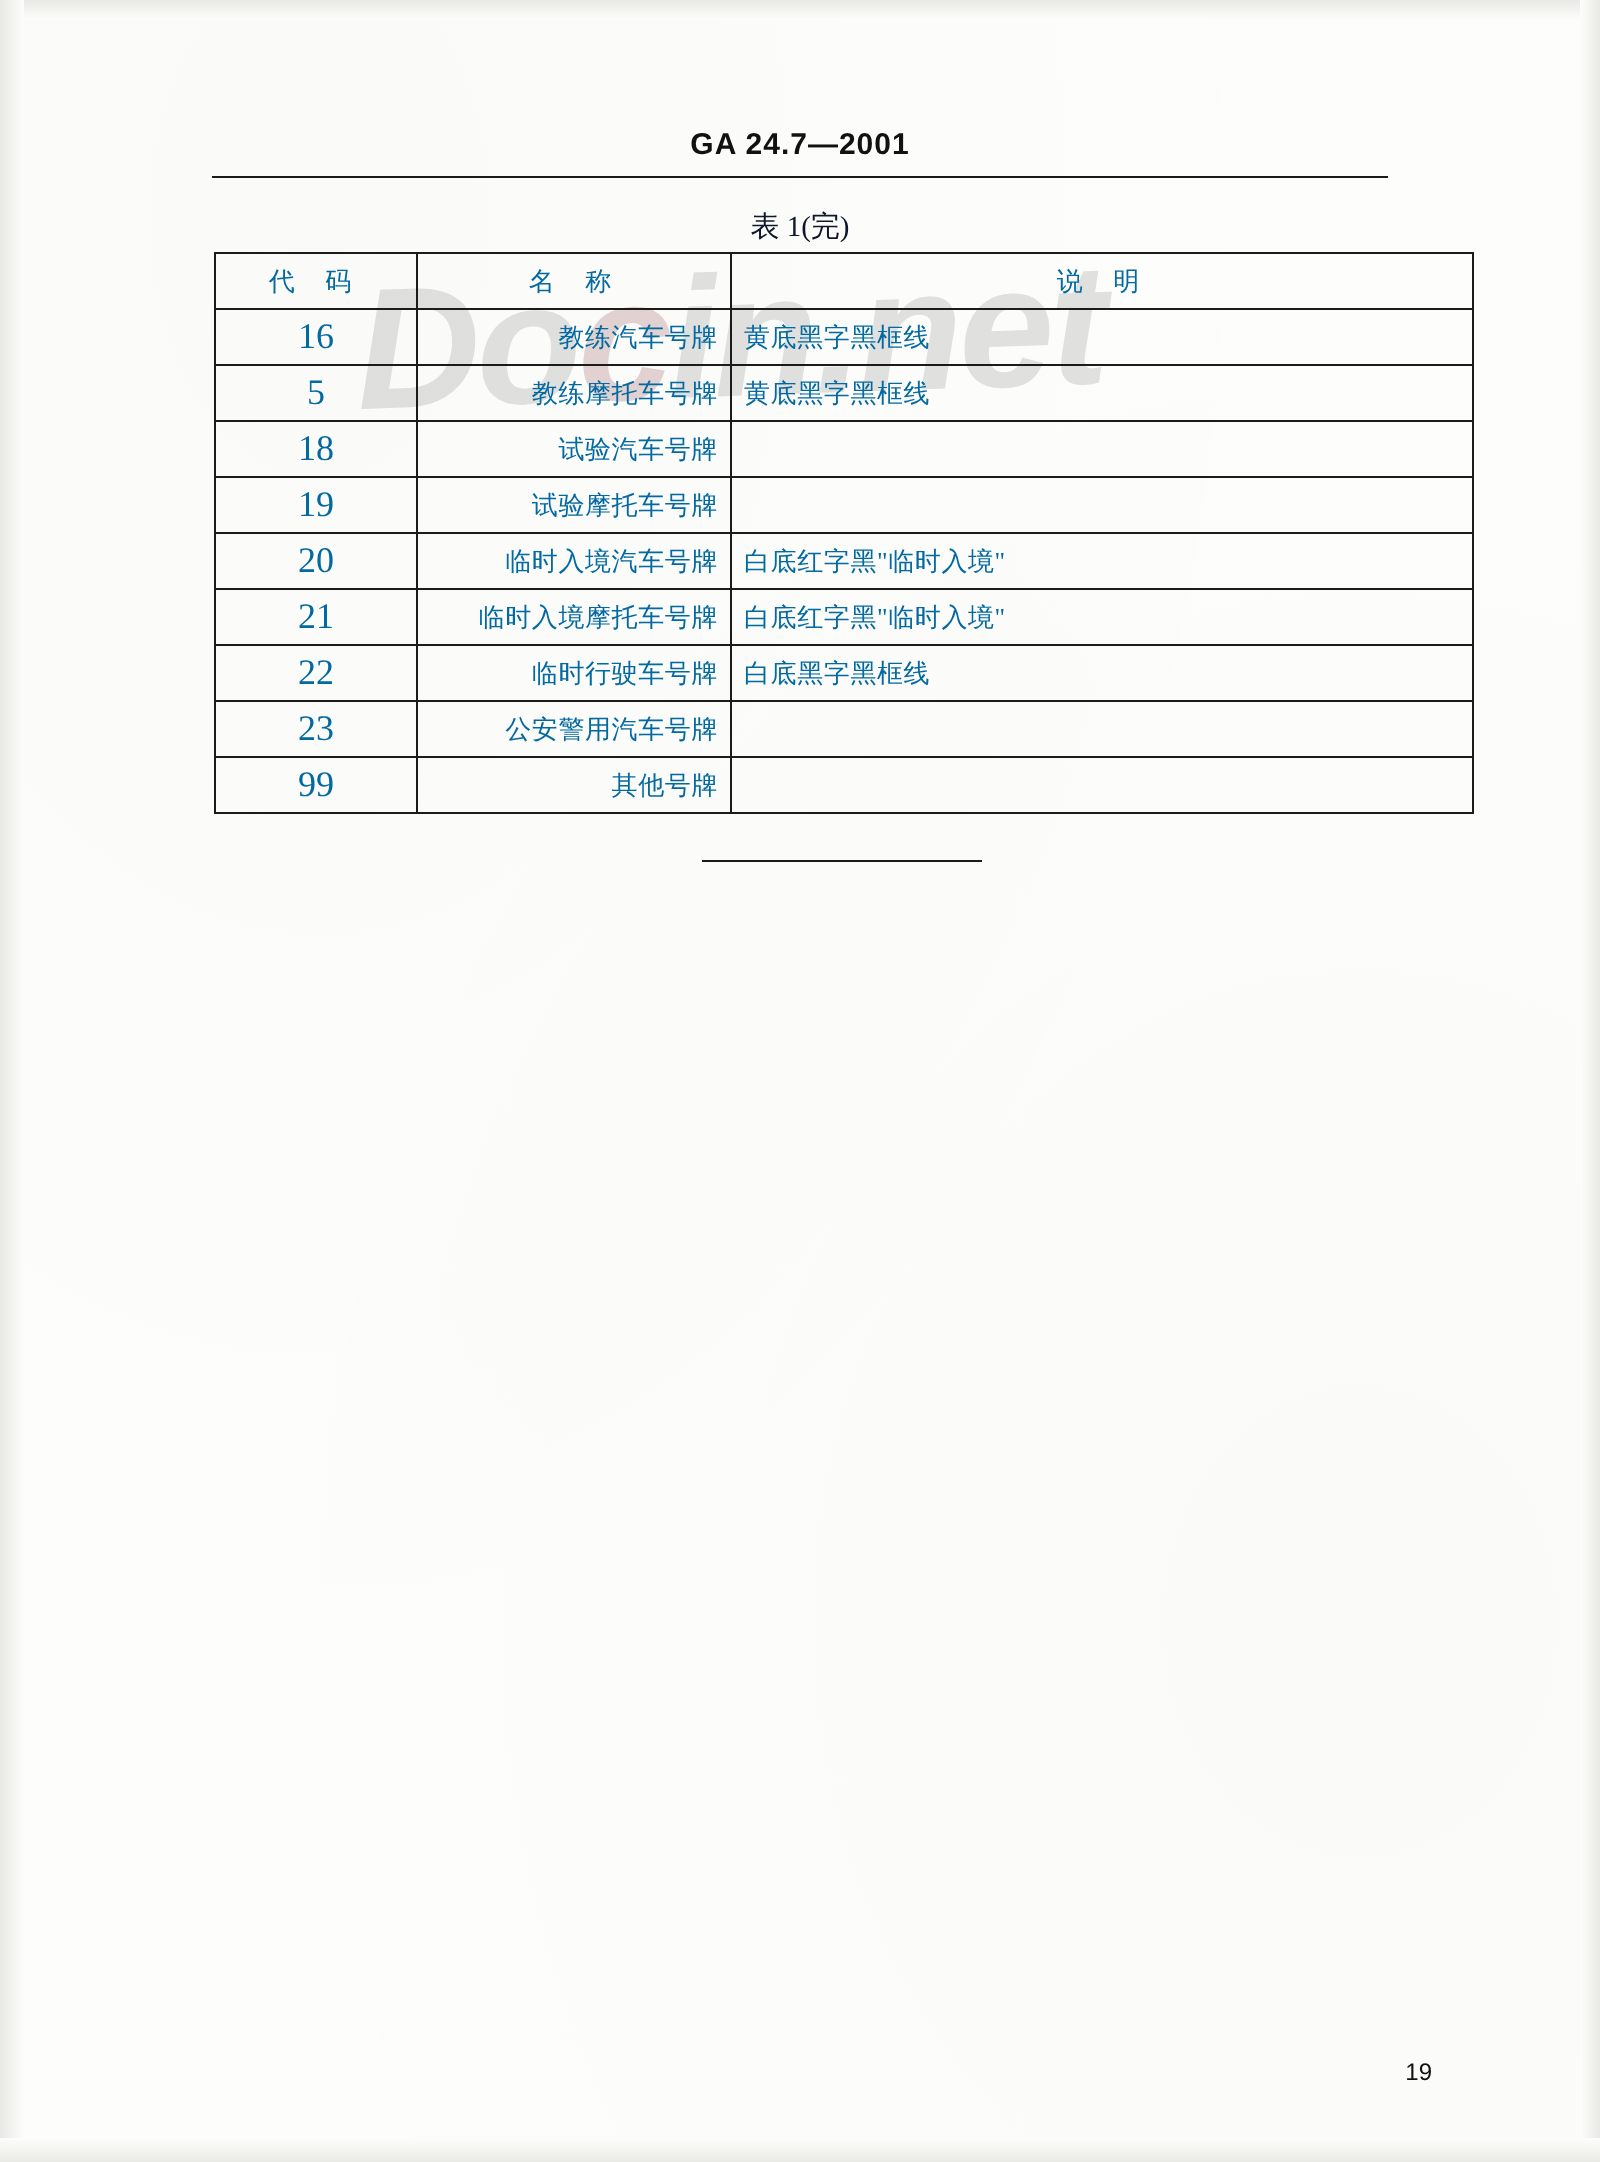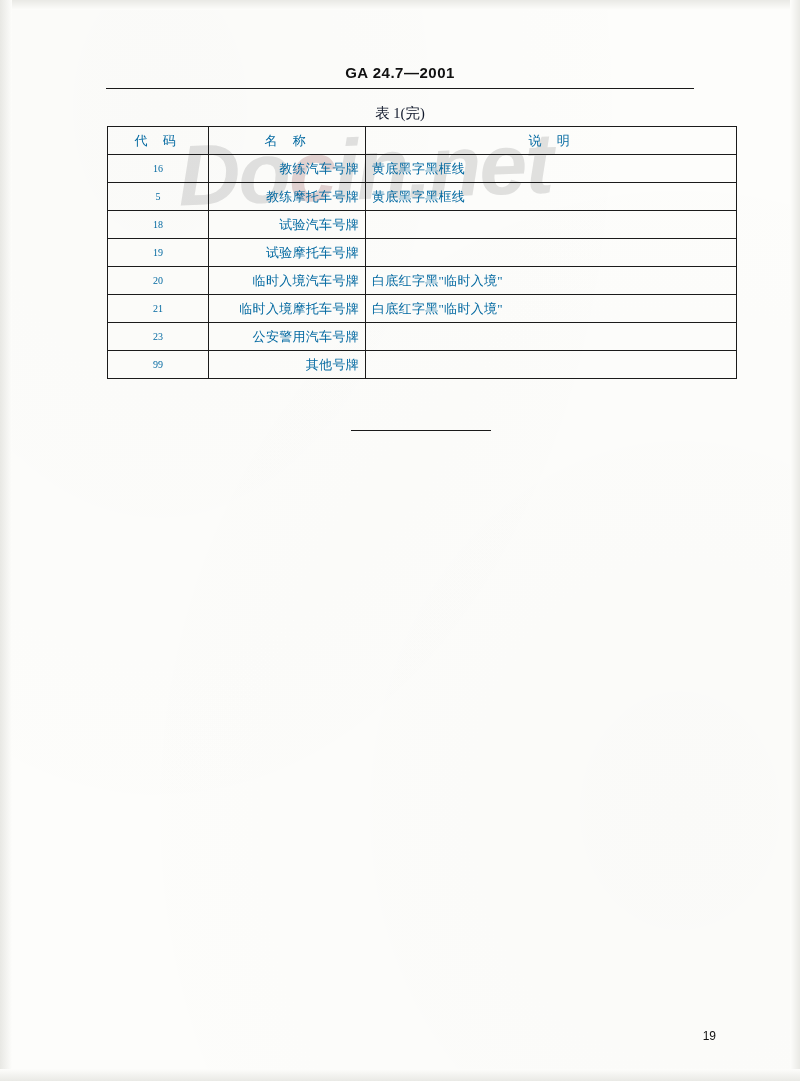--- a/index.html
+++ b/index.html
@@ -112,21 +112,21 @@
     padding-left: 6px;
     font-size: 13px;
   }
   .code-table thead th.col-name,
   .code-table thead th.col-desc {
     padding-left: 8px;
   }
   .cell-code {
     text-align: center;
     font-family: "Liberation Serif", serif;
-    font-size: 10px;
+    font-size: 18px;
   }
   .cell-name {
     font-size: 13px;
     letter-spacing: 0.3px;
   }
   .cell-desc {
     font-size: 13px;
     letter-spacing: 0.3px;
   }
   
@@ -222,20 +222,25 @@
           <td class="col-code cell-code">20</td>
           <td class="col-name cell-name">临时入境汽车号牌</td>
           <td class="col-desc cell-desc">白底红字黑"临时入境"</td>
         </tr>
         <tr>
           <td class="col-code cell-code">21</td>
           <td class="col-name cell-name">临时入境摩托车号牌</td>
           <td class="col-desc cell-desc">白底红字黑"临时入境"</td>
         </tr>
         <tr>
+          <td class="col-code cell-code">22</td>
+          <td class="col-name cell-name">临时行驶车号牌</td>
+          <td class="col-desc cell-desc">白底黑字黑框线</td>
+        </tr>
+        <tr>
           <td class="col-code cell-code">23</td>
           <td class="col-name cell-name">公安警用汽车号牌</td>
           <td class="col-desc cell-desc"></td>
         </tr>
         <tr>
           <td class="col-code cell-code">99</td>
           <td class="col-name cell-name">其他号牌</td>
           <td class="col-desc cell-desc"></td>
         </tr>
       </tbody>

